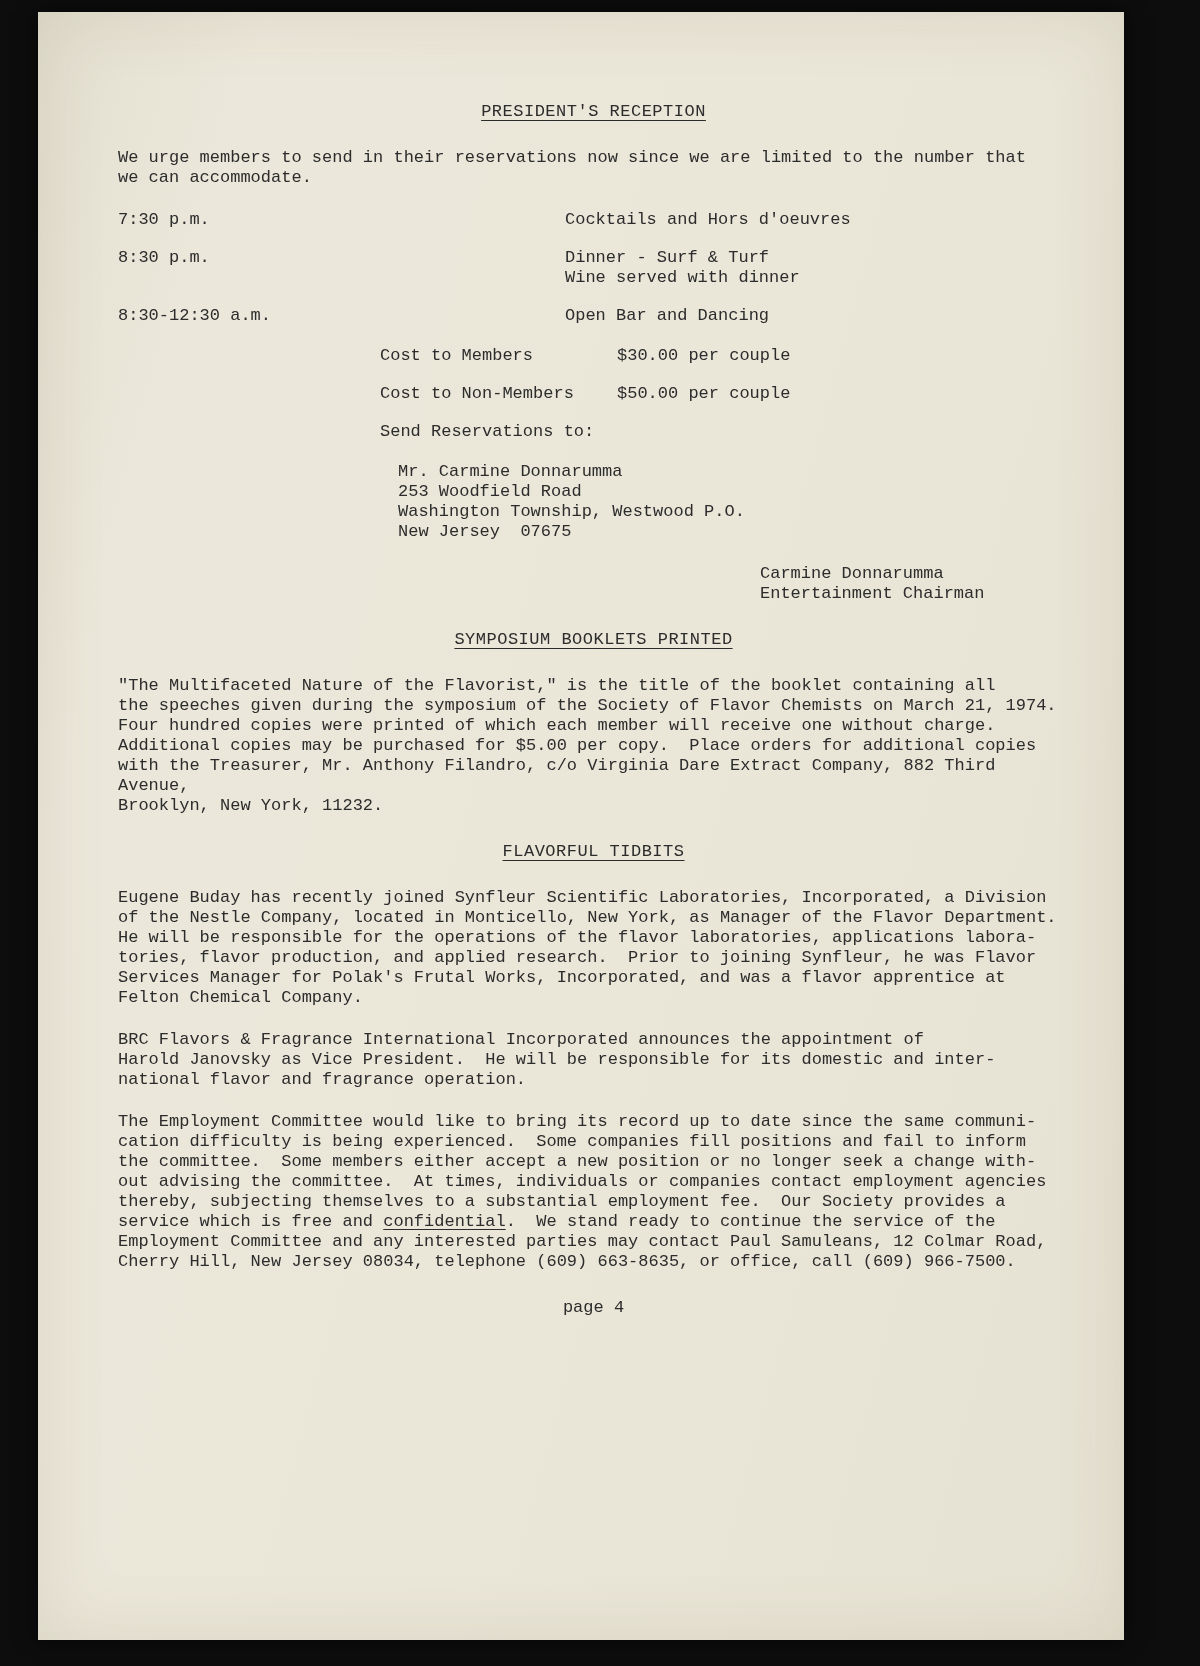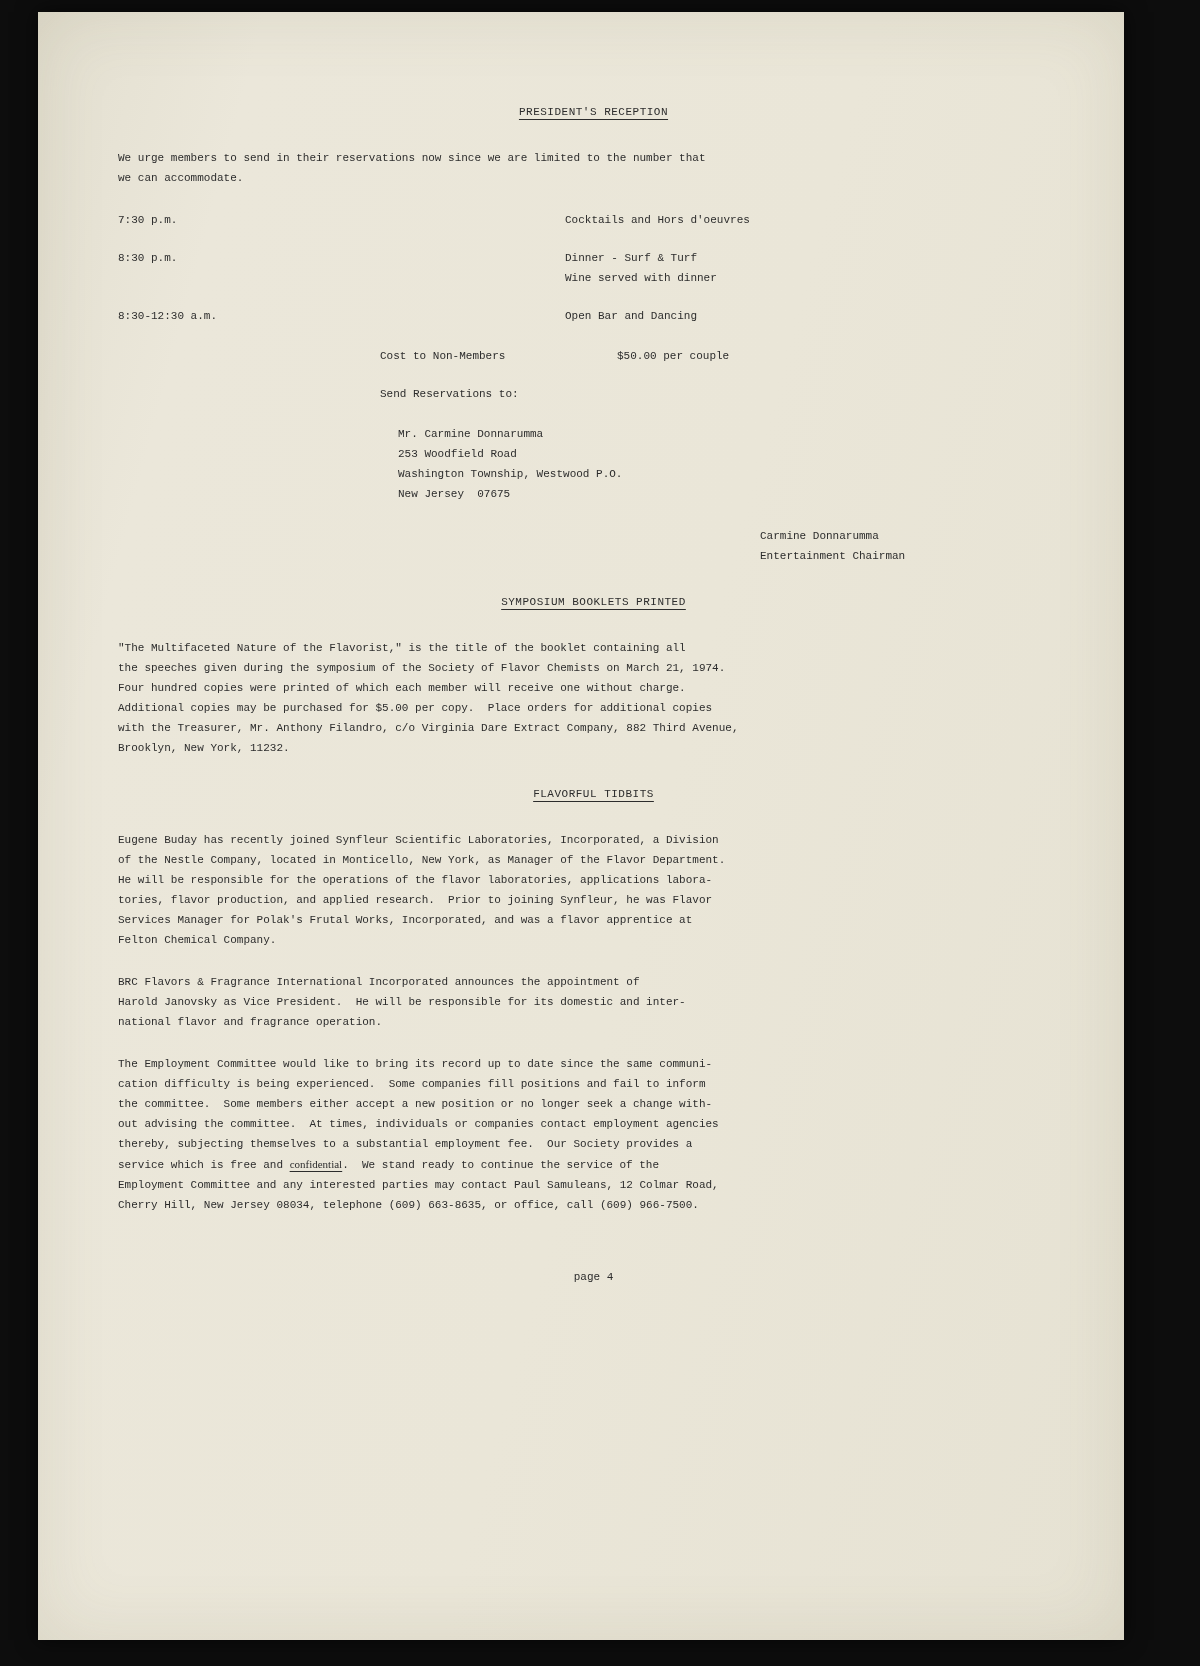--- a/index.html
+++ b/index.html
@@ -17,21 +17,21 @@
     position: absolute;
     left: 38px;
     top: 12px;
     width: 1086px;
     height: 1628px;
     box-sizing: border-box;
     padding: 90px 55px 0 80px;
     background: linear-gradient(105deg, #e3dfd0 0%, #ebe7da 15%, #eae6d8 55%, #e6e2d3 100%);
     box-shadow: 0 0 20px rgba(0,0,0,0.65), inset 0 0 70px rgba(120,110,80,0.14);
     color: #2c2c2c;
-    font-size: 11px;
+    font-size: 17px;
     line-height: 20px;
   }
   .sec-heading {
     text-align: center;
     text-decoration: underline;
     text-underline-offset: 4px;
     letter-spacing: 0.5px;
     margin: 0 0 26px 0;
   }
   .para {
@@ -44,25 +44,24 @@
   .sched-time { flex: 0 0 340px; text-align: left; }
   .sched-desc { margin-left: 107px; white-space: pre-wrap; }
   .cost-row { display: flex; margin: 0 0 18px 262px; }
   .cost-label { flex: 0 0 237px; }
   .send-to { margin: 0 0 20px 262px; }
   .address { margin: 0 0 22px 280px; white-space: pre-wrap; }
   .signature { margin: 0 0 26px 642px; white-space: pre-wrap; }
   .u {
     text-decoration: underline;
     text-underline-offset: 3px;
-    font-family: Liberation Serif, serif;
   }
   .footer {
     text-align: center;
-    margin-top: 52px;
+    margin-top: 26px;
   }
 </style>
 </head>
 <body>
 
 <div class="paper">
 
   <div class="section">
     <div class="sec-heading">PRESIDENT'S RECEPTION</div>
     <div class="para">We urge members to send in their reservations now since we are limited to the number that
@@ -75,20 +74,24 @@
     <div class="sched-row">
       <div class="sched-time">8:30 p.m.</div>
       <div class="sched-desc">Dinner - Surf &amp; Turf
 Wine served with dinner</div>
     </div>
     <div class="sched-row last">
       <div class="sched-time">8:30-12:30 a.m.</div>
       <div class="sched-desc">Open Bar and Dancing</div>
     </div>
 
+    <div class="cost-row">
+      <div class="cost-label">Cost to Members</div>
+      <div class="cost-value">$30.00 per couple</div>
+    </div>
     <div class="cost-row">
       <div class="cost-label">Cost to Non-Members</div>
       <div class="cost-value">$50.00 per couple</div>
     </div>
 
     <div class="send-to">Send Reservations to:</div>
     <div class="address">Mr. Carmine Donnarumma
 253 Woodfield Road
 Washington Township, Westwood P.O.
 New Jersey  07675</div>

